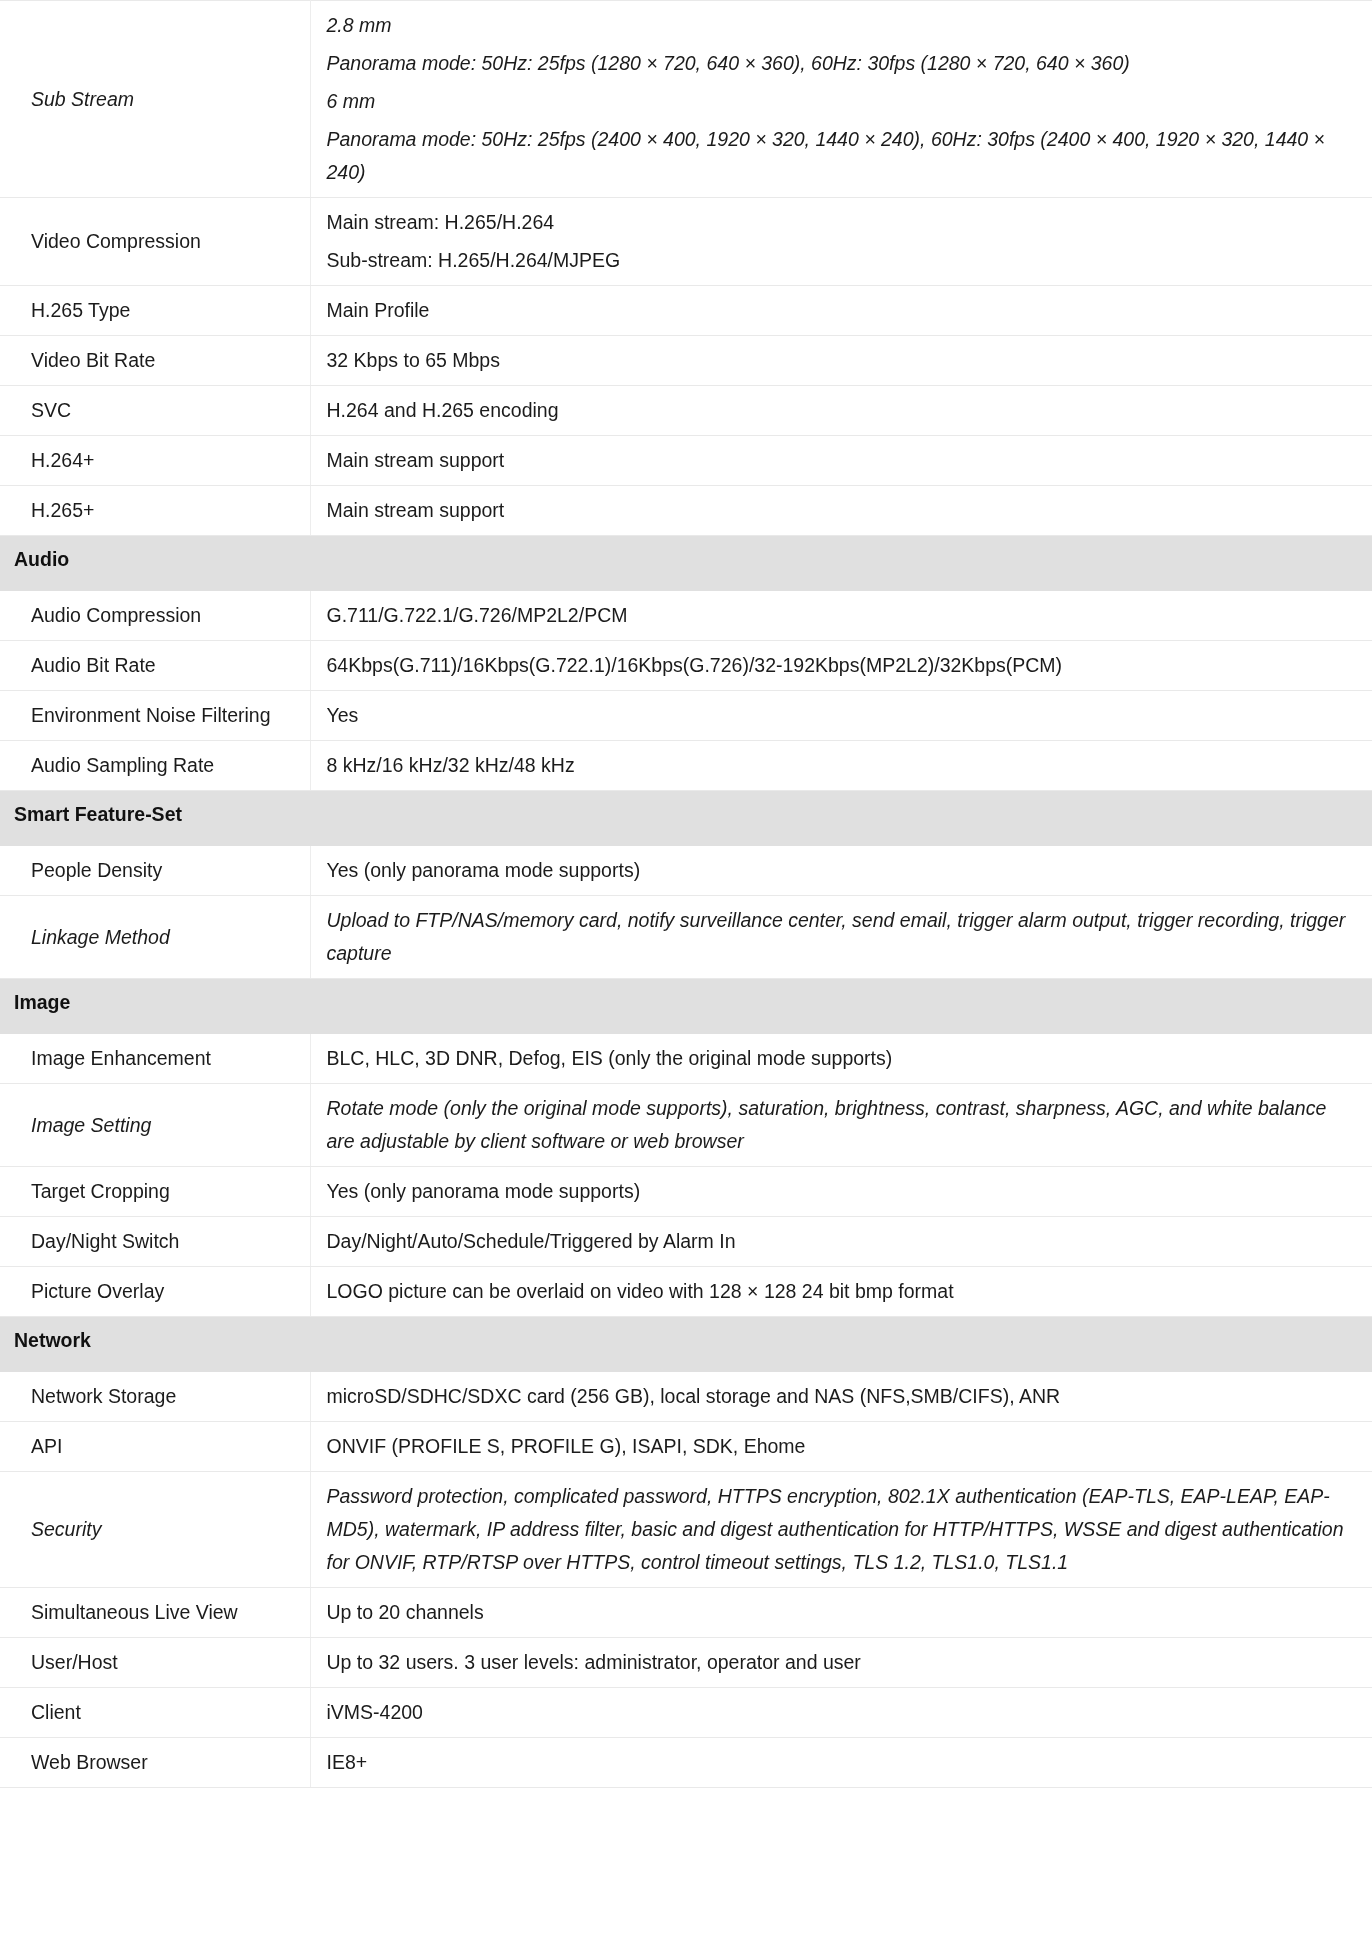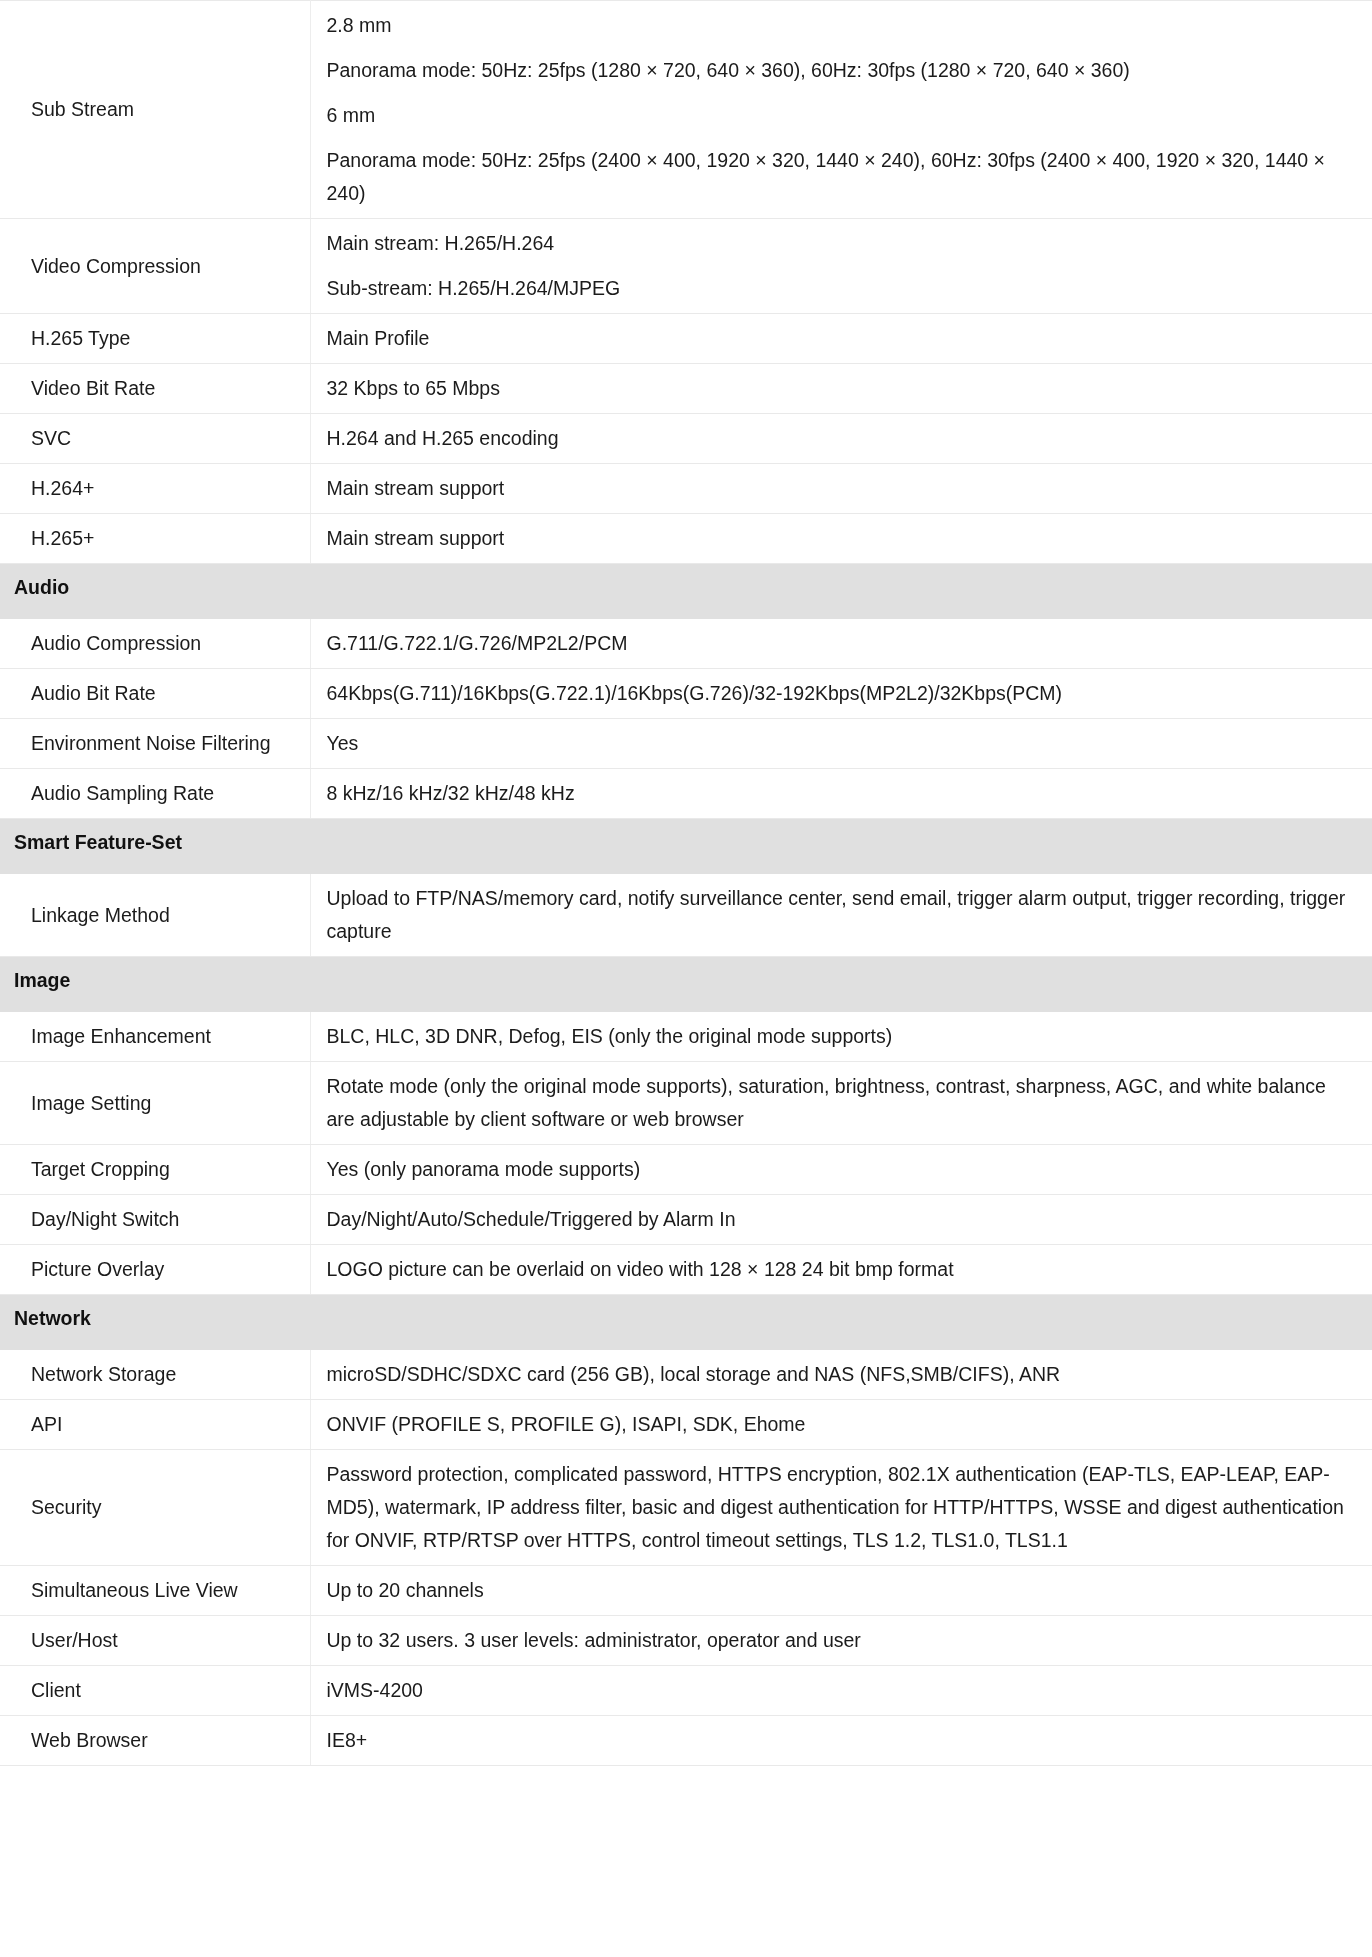--- a/index.html
+++ b/index.html
@@ -52,25 +52,25 @@
     font-size: 19.5px;
     line-height: 26px;
     font-weight: bold;
     color: #111111;
     padding: 10px 0 18px 14px;
     vertical-align: top;
     margin-top: 35px;
   }
 
   .cell-value .line { display: block; }
-  .cell-value .line + .line { margin-top: 12px; }
+  .cell-value .line + .line { margin-top: 5px; }
 
   
   tr.tall > td.cell-value { line-height: 38px; }
-  tr.tall > td { padding-top: 10px; padding-bottom: 10px; }
+  tr.tall > td { padding-top: 10px; padding-bottom: 10px; font-style: italic; }
 </style>
 </head>
 <body>
 
 <table id="spec-table">
   <colgroup>
     <col class="label-col">
     <col class="value-col">
   </colgroup>
   <tbody id="spec-table-body">
@@ -143,20 +143,26 @@
       </tr>
       <tr class="spec-row">
         <td class="cell-label">Audio Sampling Rate</td>
         <td class="cell-value">
           <span class="line">8 kHz/16 kHz/32 kHz/48 kHz</span>
         </td>
       </tr>
       <tr class="section-row">
         <td colspan="2" class="cell-section">Smart Feature-Set</td>
       </tr>
+      <tr class="spec-row">
+        <td class="cell-label">People Density</td>
+        <td class="cell-value">
+          <span class="line">Yes (only panorama mode supports)</span>
+        </td>
+      </tr>
       <tr class="spec-row tall">
         <td class="cell-label">Linkage Method</td>
         <td class="cell-value">
           <span class="line">Upload to FTP/NAS/memory card, notify surveillance center, send email, trigger alarm output, trigger recording, trigger capture</span>
         </td>
       </tr>
       <tr class="section-row">
         <td colspan="2" class="cell-section">Image</td>
       </tr>
       <tr class="spec-row">

